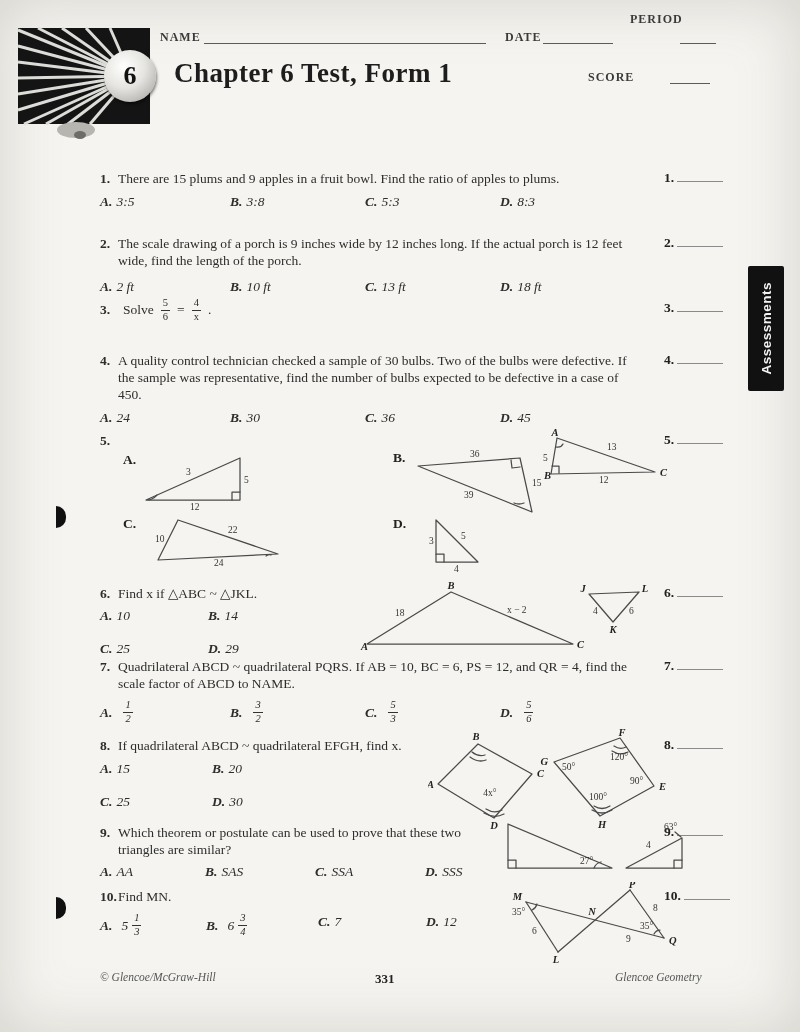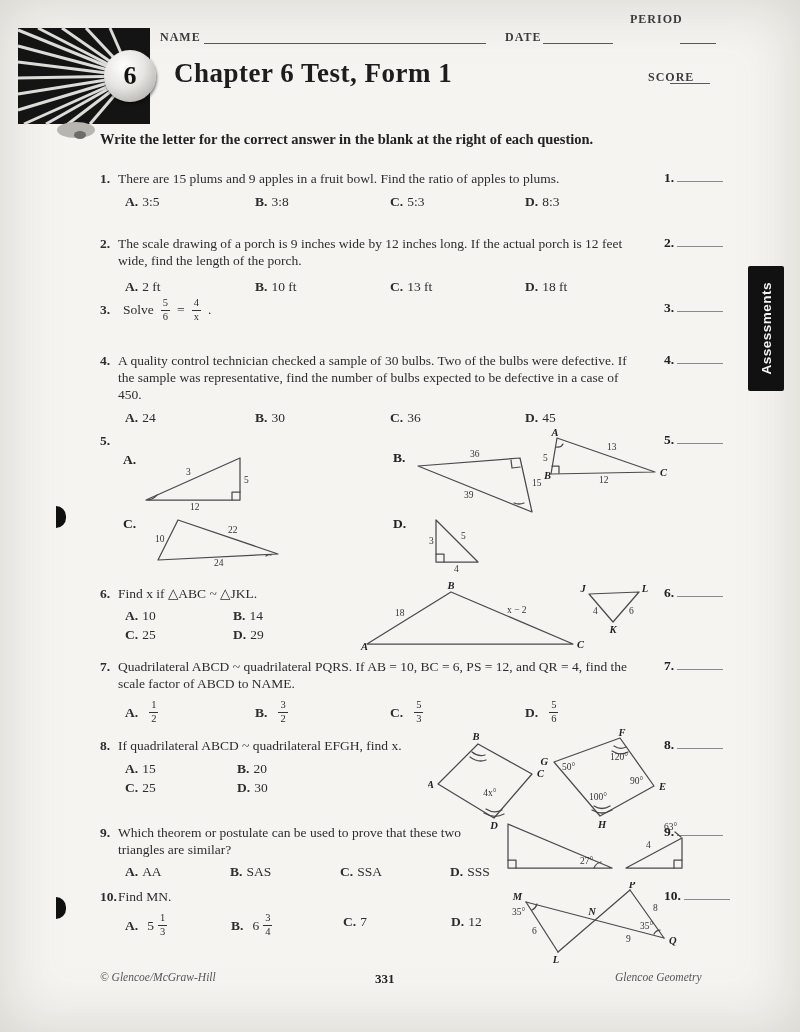--- a/index.html
+++ b/index.html
@@ -33,24 +33,24 @@
   }
   
   #instructions{
     position:absolute;left:100px;top:130px;width:585px;
     font-weight:bold;font-size:14.5px;line-height:1.3;color:#222;
   }
   .q{position:absolute;left:100px;font-size:13.5px;line-height:1.27;color:#2d2d2d;}
   .q .row{display:flex;}
   .q .num{font-weight:bold;min-width:18px;flex:0 0 auto;}
   .q .txt{display:block;}
-  .choices{display:grid;margin-left:25px;margin-top:6px;}
+  .choices{display:grid;margin-top:6px;font-style:italic;}
   .c4{grid-template-columns:130px 135px 135px auto;}
   .c4n{grid-template-columns:105px 110px 110px auto;}
-  .c2{grid-template-columns:108px auto;row-gap:2px;width:230px;}
+  .c2{grid-template-columns:108px auto;row-gap:16px;width:230px;}
   .choice b{font-weight:bold;margin-right:4px;}
   .ans{position:absolute;left:664px;font-size:13.5px;font-weight:bold;color:#222;}
   .ans .line{display:inline-block;width:46px;height:11px;border-bottom:1.6px solid #8a8a8a;margin-left:3px;}
   .frac{display:inline-block;vertical-align:-7px;text-align:center;font-size:10.5px;line-height:1;margin:0 2px;}
   .frac .fn{display:block;border-bottom:1px solid #333;padding:0 2px 1px;}
   .frac .fd{display:block;padding-top:1px;}
   .fracrow{display:flex;align-items:center;gap:5px;}
   .mix{display:inline-flex;align-items:center;gap:2px;}
   
   .diag{position:absolute;}
@@ -100,27 +100,26 @@
     <ellipse cx="60" cy="106" rx="19" ry="8" fill="#b7b5b0"></ellipse>
     <ellipse cx="64" cy="111" rx="6" ry="4" fill="#6e6c68"></ellipse>
   </svg>
 
   <span class="small-label" style="left:160px;top:30px">NAME</span>
   <div class="h-rule" style="left:204px;top:42px;width:282px"></div>
   <span class="small-label" style="left:505px;top:30px">DATE</span>
   <div class="h-rule" style="left:543px;top:42px;width:70px"></div>
   <span class="small-label" style="left:630px;top:12px">PERIOD</span>
   <div class="h-rule" style="left:680px;top:42px;width:36px"></div>
-  <span class="small-label" style="left:648px;top:70px">SCORE</span>
+  <span class="small-label" style="left:588px;top:70px">SCORE</span>
   <div class="h-rule" style="left:670px;top:82px;width:40px"></div>
 
   <div id="badge">6</div>
   <div id="page-title">Chapter 6 Test, Form 1</div>
 
-  <div id="instructions">Write the letter for the correct answer in the blank at the right of each question.</div>
 
   <div class="q" style="top:170px;width:545px">
     <div class="row">
         <span class="num">1.</span>
       <span class="txt" style="width:525px">There are 15 plums and 9 apples in a fruit bowl. Find the ratio of apples to plums.</span>
       </div>
     <div class="choices c4">
       <span class="choice"><b>A.</b><span>3:5</span></span>
       <span class="choice"><b>B.</b><span>3:8</span></span>
       <span class="choice"><b>C.</b><span>5:3</span></span>

